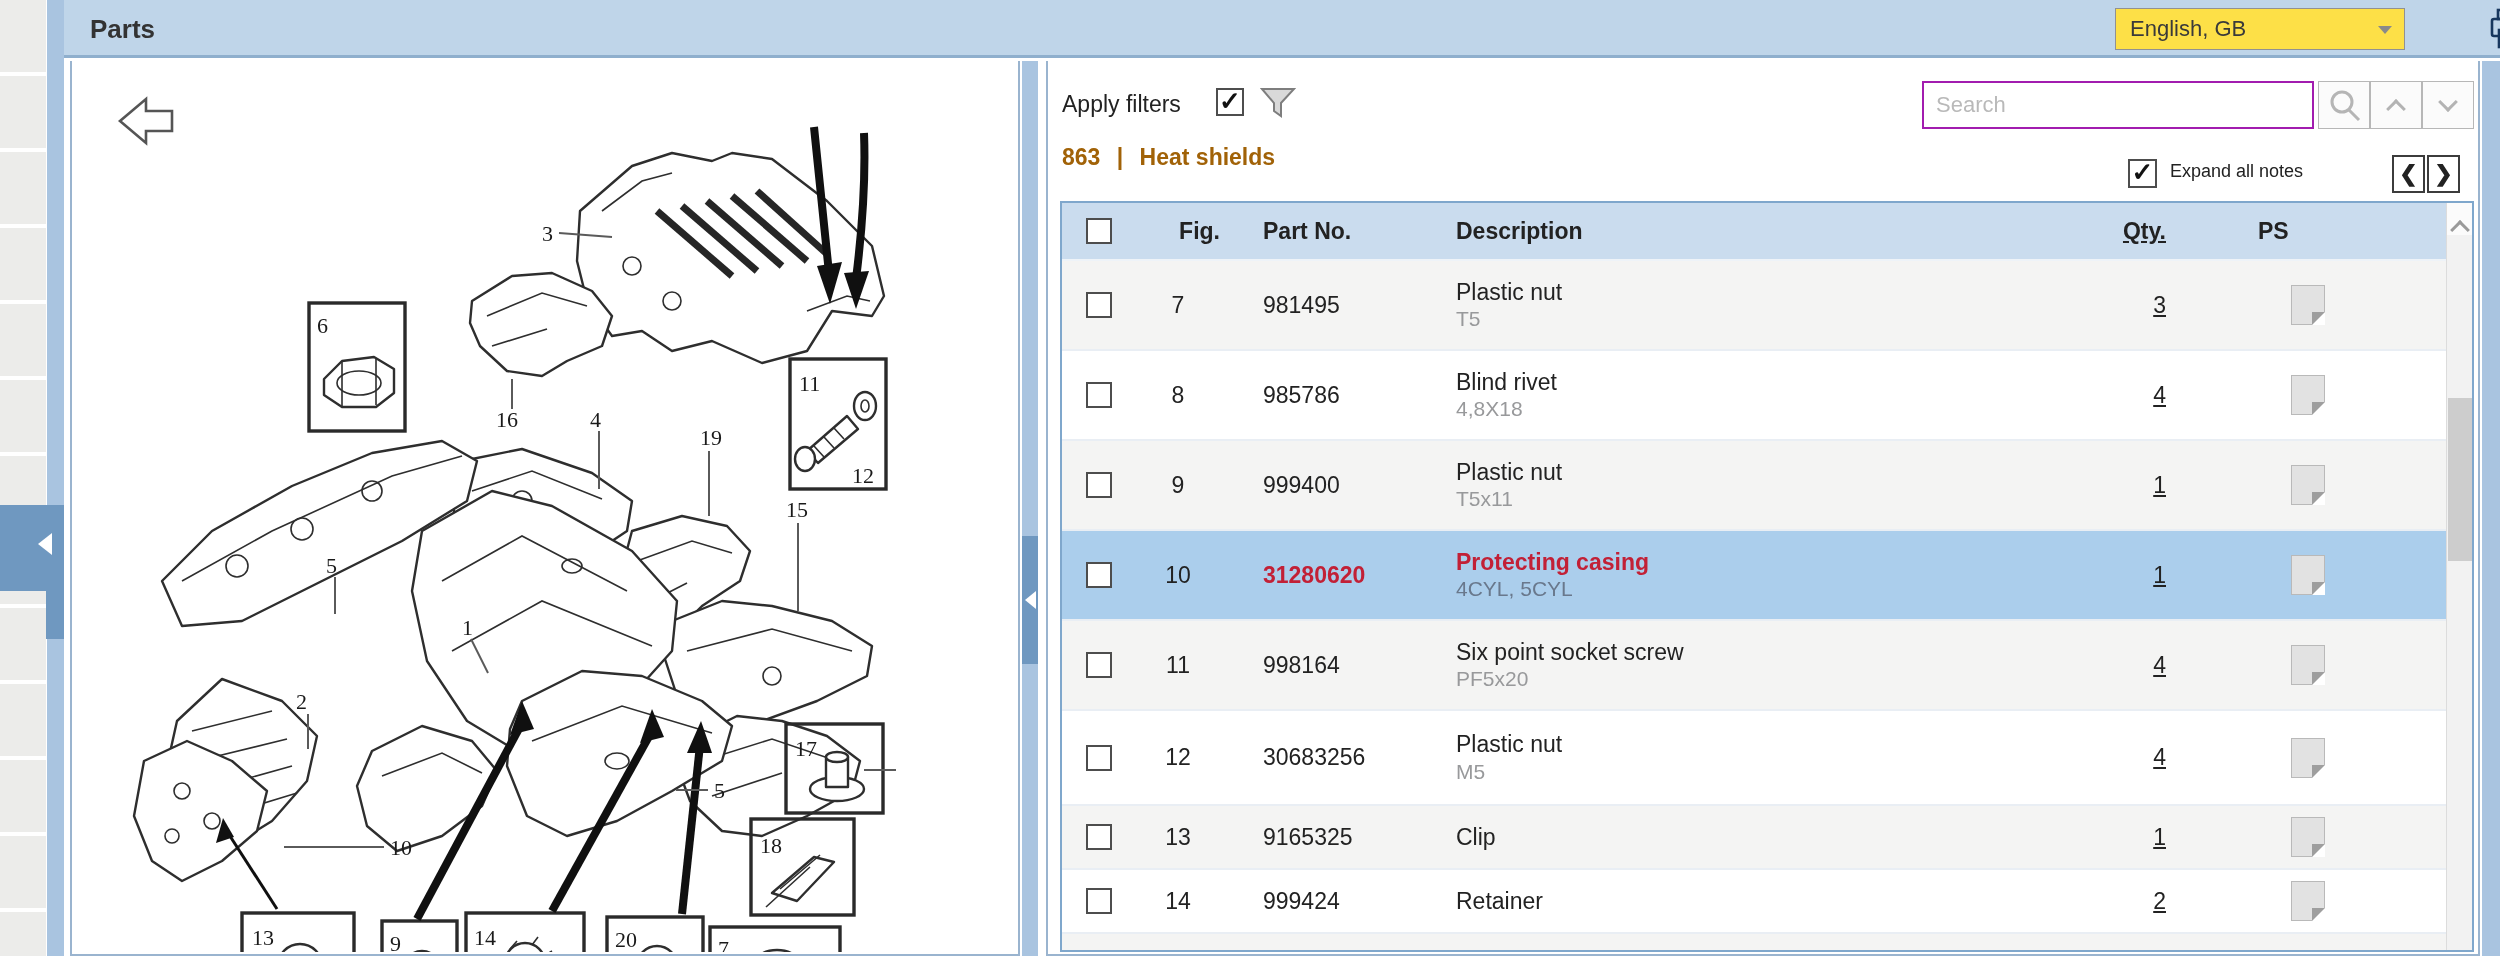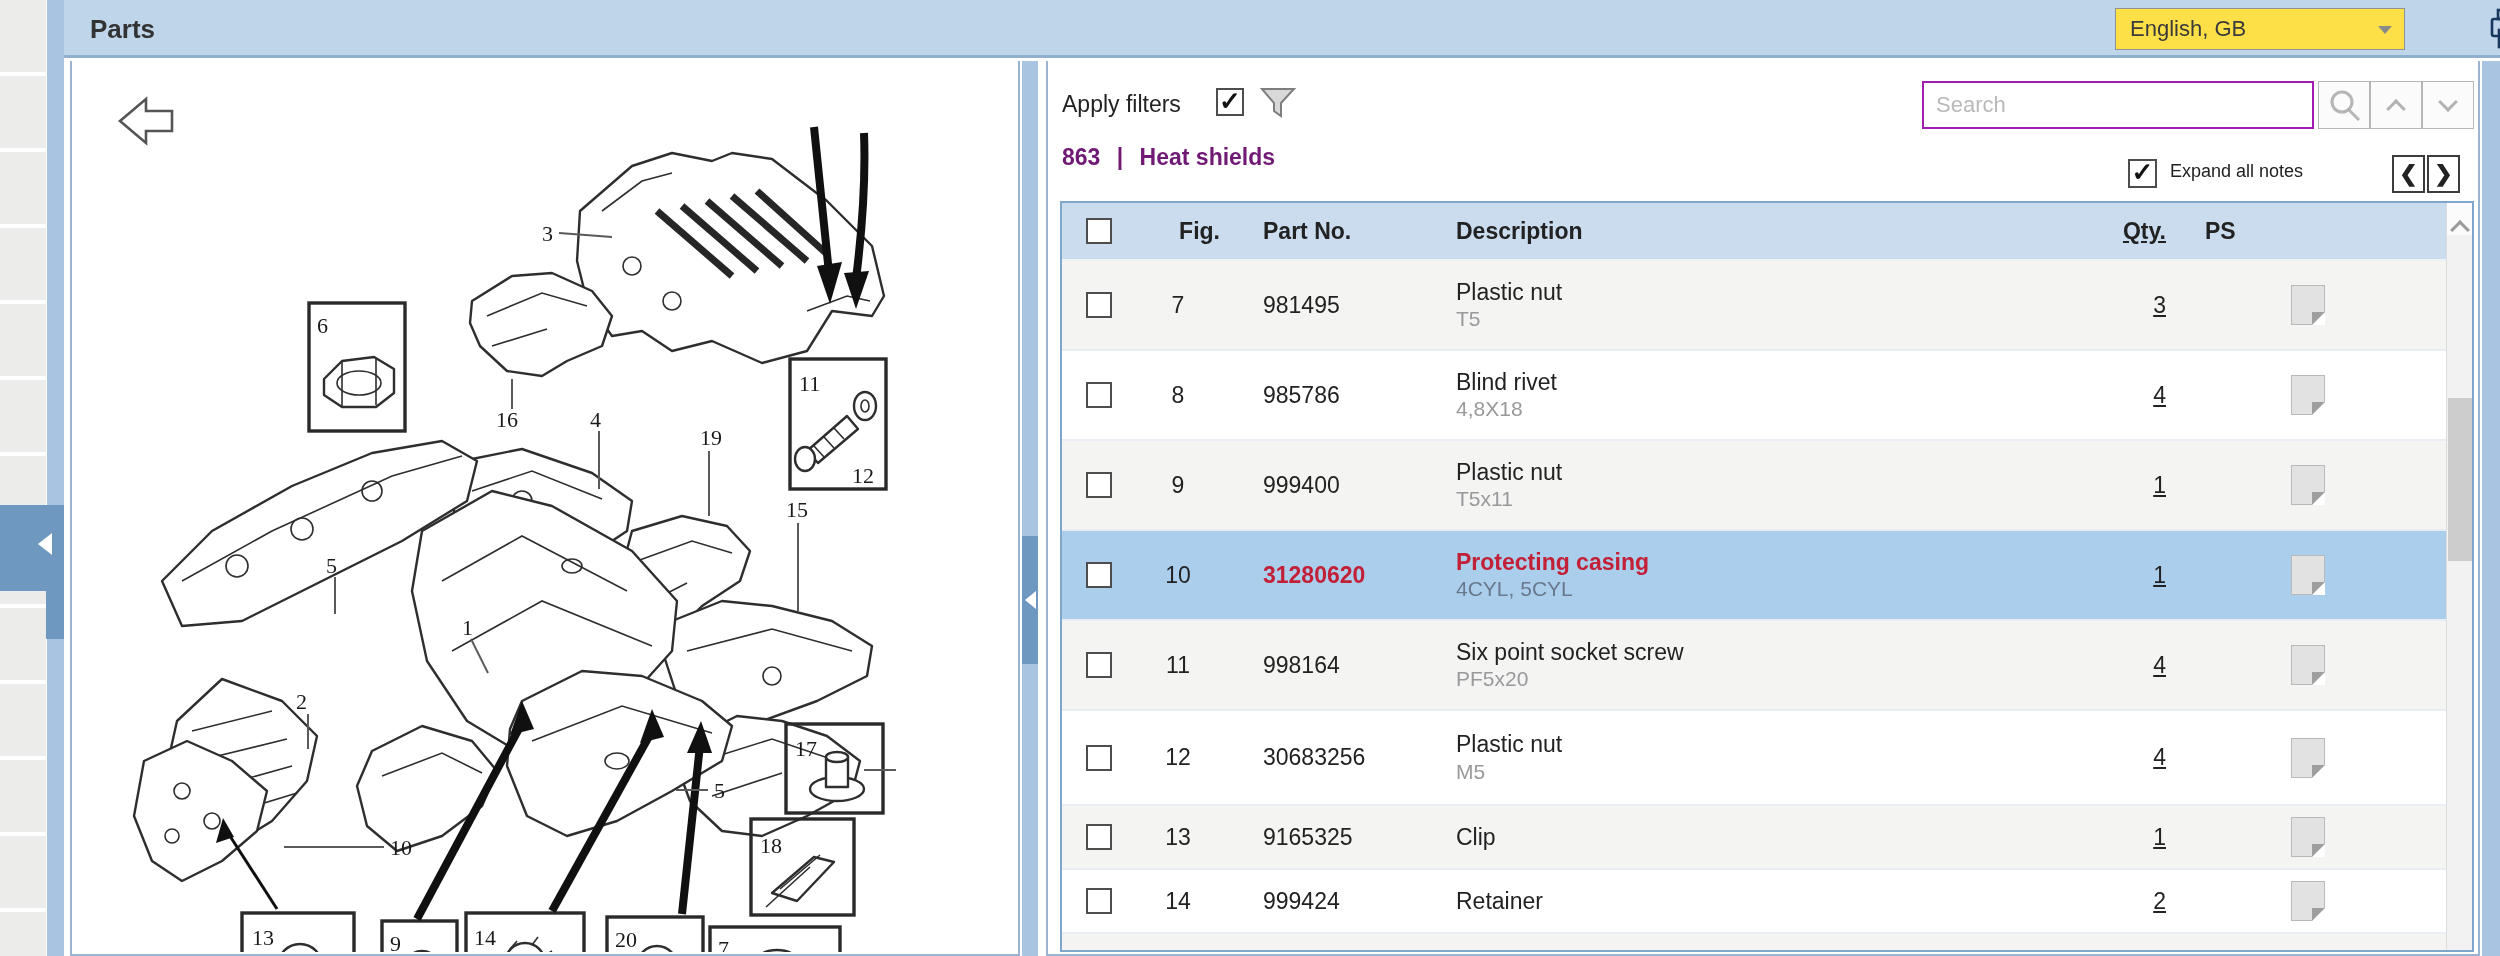--- a/index.html
+++ b/index.html
@@ -42,21 +42,21 @@
   #right-strip { position:absolute; left:2482px; top:61px; width:18px; height:895px; background:#a9c4e0; }
   #right-panel { position:absolute; left:1046px; top:61px; width:1434px; height:895px;
                  background:#fff; border:2px solid #9ab4cf; border-top:none; }
 
   
   .cbx { border:2px solid #4d4d4d; background:#fff; position:relative; text-align:center; }
   .cbx .mark { position:relative; top:-4px; font-size:26px; font-weight:bold; color:#111; }
   #apply-label { position:absolute; left:14px; top:30px; font-size:23px; color:#222; }
   #apply-cbx  { position:absolute; left:168px; top:27px; width:28px; height:28px; }
   #funnel { position:absolute; left:212px; top:26px; }
-  #section-line { position:absolute; left:14px; top:83px; font-size:23px; font-weight:bold; color:#701a75; }
+  #section-line { position:absolute; left:14px; top:83px; font-size:23px; font-weight:bold; color:#a16207; }
   #section-line span { margin-right:10px; }
 
   #search-box { position:absolute; left:874px; top:20px; width:392px; height:48px;
                 border:2px solid #a21caf; font-size:22px; padding:0 12px; color:#333; background:#fff; }
   #search-box::placeholder { color:#b9b9b9; }
   .sbtn { position:absolute; top:20px; width:52px; height:48px; background:#fbfbfb;
           border:1px solid #b7b7b7; }
   #search-go { left:1270px; } #search-prev { left:1322px; } #search-next { left:1374px; }
   .chev { position:absolute; left:18px; width:14px; height:14px; border:solid #b3b3b3; border-width:0 3px 3px 0; }
   .chev.up   { top:20px; transform:rotate(-135deg); }
@@ -81,21 +81,21 @@
   .c-cb   { width:26px; height:26px; margin-left:24px; flex:none; }
   .c-fig  { width:56px; margin-left:38px; text-align:center; flex:none; }
   .c-part { width:180px; margin-left:57px; flex:none; }
   .c-desc { margin-left:13px; width:640px; flex:none; line-height:1.25; }
   .c-desc .d2 { font-size:21px; color:#98999b; }
   .c-qty  { width:70px; margin-left:0px; text-align:right; flex:none;text-decoration:underline; }
   .c-ps   { margin-left:125px; flex:none; }
   #thead .c-fig { text-align:right; width:70px; }
   #thead .c-part { width:180px; margin-left:43px; }
   #thead .c-desc { margin-left:13px; }
-  #thead .c-ps { margin-left:39px; }
+  #thead .c-ps { margin-left:92px; }
   .trow.sel .c-part, .trow.sel .d1 { color:#c22036; font-weight:bold; }
   .trow.sel .d2 { color:#69788c; }
 
   .note-icon { position:relative; width:34px; height:40px; background:#e2e2e2;
                border:1px solid #b9b9b9; }
   .note-icon::after { content:''; position:absolute; right:-1px; bottom:-1px; width:0; height:0;
                border-left:13px solid #9e9e9e; border-bottom:13px solid #fff; }
 
   #filler { height:100px; background:#f4f4f3; }
 

